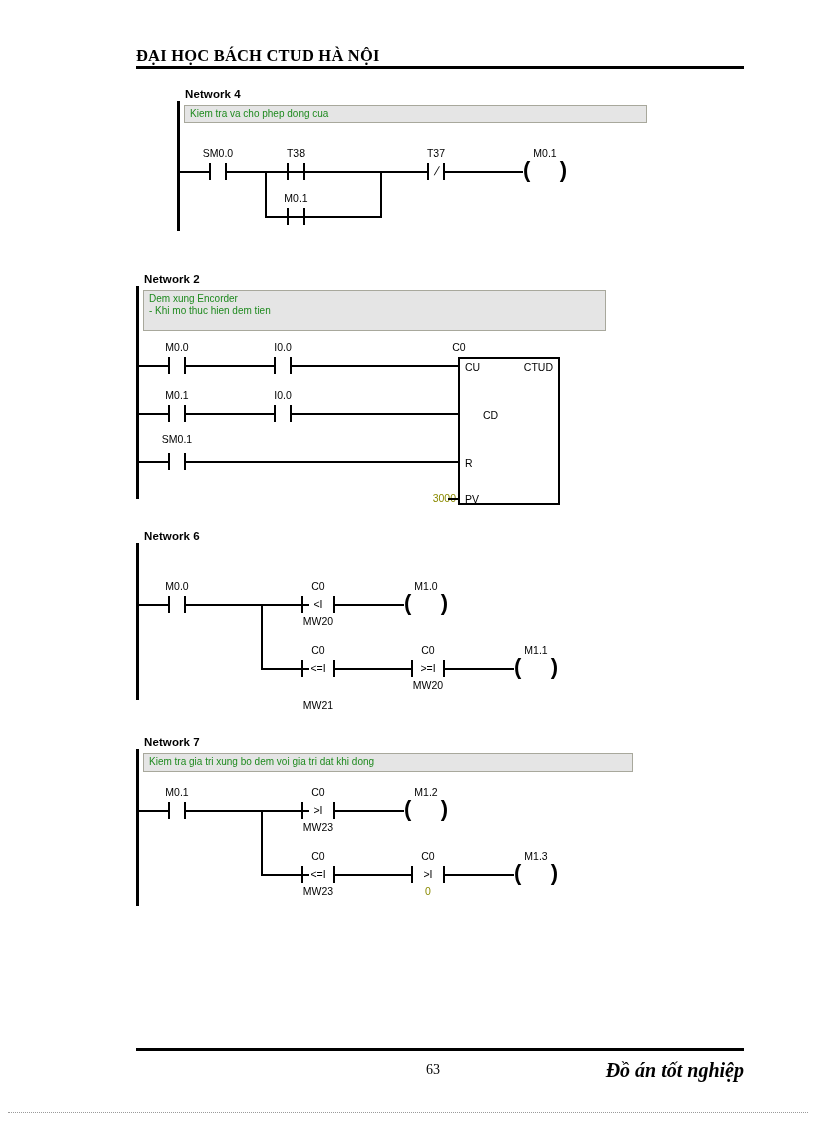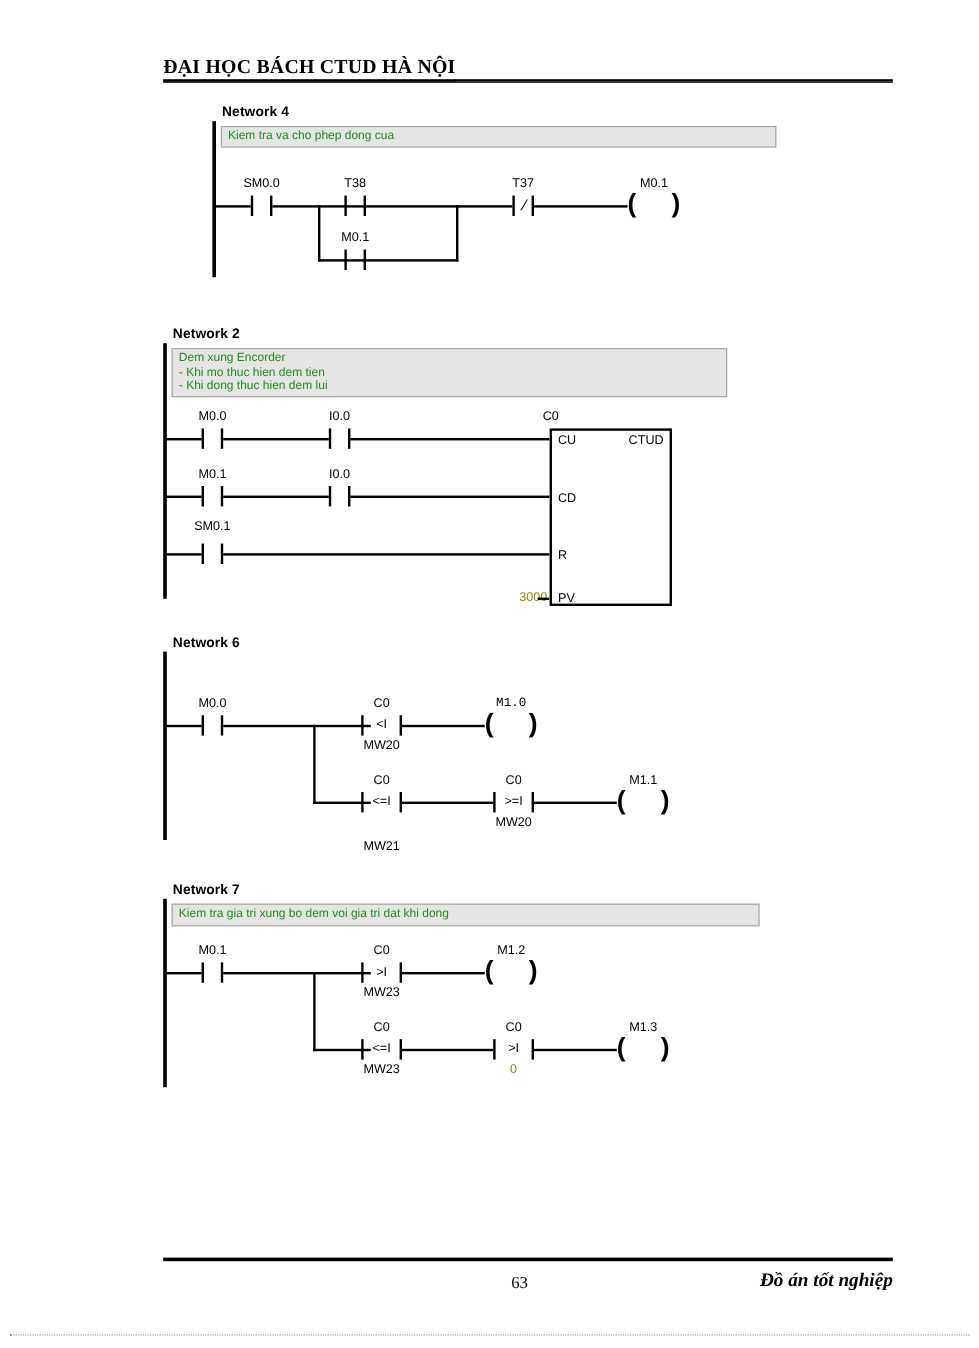--- a/index.html
+++ b/index.html
@@ -27,21 +27,21 @@
   .doc-footer{position:absolute;left:136px;top:1048px;width:608px;}
   .doc-footer .rule{
     width:608px;height:0;border-top:2.6px solid #000;border-bottom:1.1px solid #000;
   }
   .doc-footer .pageno{
     position:absolute;left:290px;top:14px;
     font-family:"Liberation Serif", serif;font-size:14px;
   }
   .doc-footer .sig{
     position:absolute;right:0;top:11px;
-    font-family:"Liberation Serif", serif;font-style:italic;font-weight:bold;font-size:16px;
+    font-family:"Liberation Serif", serif;font-style:italic;font-weight:bold;font-size:20px;
     white-space:nowrap;
   }
   .bottom-dots{
     position:absolute;left:8px;top:1112px;width:800px;height:0;
     border-top:1px dotted #9a9a9a;
   }
 
   
   .program{position:absolute;left:136px;top:88px;width:620px;height:830px;}
   .network{position:absolute;left:0;width:620px;}
@@ -166,21 +166,20 @@
           <div class="p r">)</div>
       </div>
       <div class="lbl" style="left:340px;top:59px;width:56px;">M0.1</div>
     </div>
 
     <div class="network" style="top:185px;height:250px;">
       <div class="net-title">Network 2</div>
       <div class="net-comment" style="top:17px;width:463px;height:41px;">
         <div class="cline">Dem xung Encorder</div>
         <div class="cline">- Khi mo thuc hien dem tien</div>
-        <div class="cline">- Khi dong thuc hien dem lui</div>
       </div>
 
       <div class="rail" style="top:13px;height:213px;"></div>
 
       <div class="wire-h" style="left:2px;top:92px;width:30px;"></div>
       <div class="contact" style="left:32px;top:84px;">
         <div class="bar l"></div>
           <div class="bar r"></div>
       </div>
       <div class="lbl" style="left:12px;top:68px;width:58px;">M0.0</div>
@@ -214,21 +213,21 @@
       <div class="lbl" style="left:12px;top:160px;width:58px;">SM0.1</div>
       <div class="wire-h" style="left:50px;top:188px;width:272px;"></div>
 
       <div class="lbl olive" style="left:278px;top:219px;width:42px;text-align:right;">3000</div>
       <div class="wire-h" style="left:312px;top:225px;width:10px;"></div>
 
       <div class="lbl" style="left:294px;top:68px;width:58px;">C0</div>
       <div class="fb" style="left:322px;top:84px;width:102px;height:148px;">
         <div class="pin" style="left:5px;top:2px;text-align:right;">CU</div>
         <div class="type" style="top:2px;">CTUD</div>
-        <div class="pin" style="left:5px;top:50px;text-align:right;">CD</div>
+        <div class="pin" style="left:23px;top:50px;text-align:right;">CD</div>
         <div class="pin" style="left:5px;top:98px;">R</div>
         <div class="pin" style="left:5px;top:134px;">PV</div>
       </div>
     </div>
 
     <div class="network" style="top:442px;height:185px;">
       <div class="net-title">Network 6</div>
 
       <div class="rail" style="top:13px;height:157px;"></div>
 
@@ -249,21 +248,21 @@
           <div class="bar r"></div>
         <div class="op">&lt;I</div>
       </div>
       <div class="lbl" style="left:156px;top:85px;width:52px;">MW20</div>
 
       <div class="wire-h" style="left:199px;top:74px;width:69px;"></div>
       <div class="coil" style="left:268px;top:65px;">
         <div class="p l">(</div>
           <div class="p r">)</div>
       </div>
-      <div class="lbl" style="left:262px;top:50px;width:56px;font-family:Liberation Mono, monospace;">M1.0</div>
+      <div class="lbl" style="left:262px;top:50px;width:56px;">M1.0</div>
 
       <div class="lbl" style="left:156px;top:114px;width:52px;">C0</div>
       <div class="cmp" style="left:165px;top:130px;">
         <div class="bar l"></div>
           <div class="bar r"></div>
         <div class="op">&lt;=I</div>
       </div>
       <div class="lbl" style="left:156px;top:149px;width:52px;margin-top:20px;">MW21</div>
 
       <div class="wire-h" style="left:199px;top:138px;width:76px;"></div>

